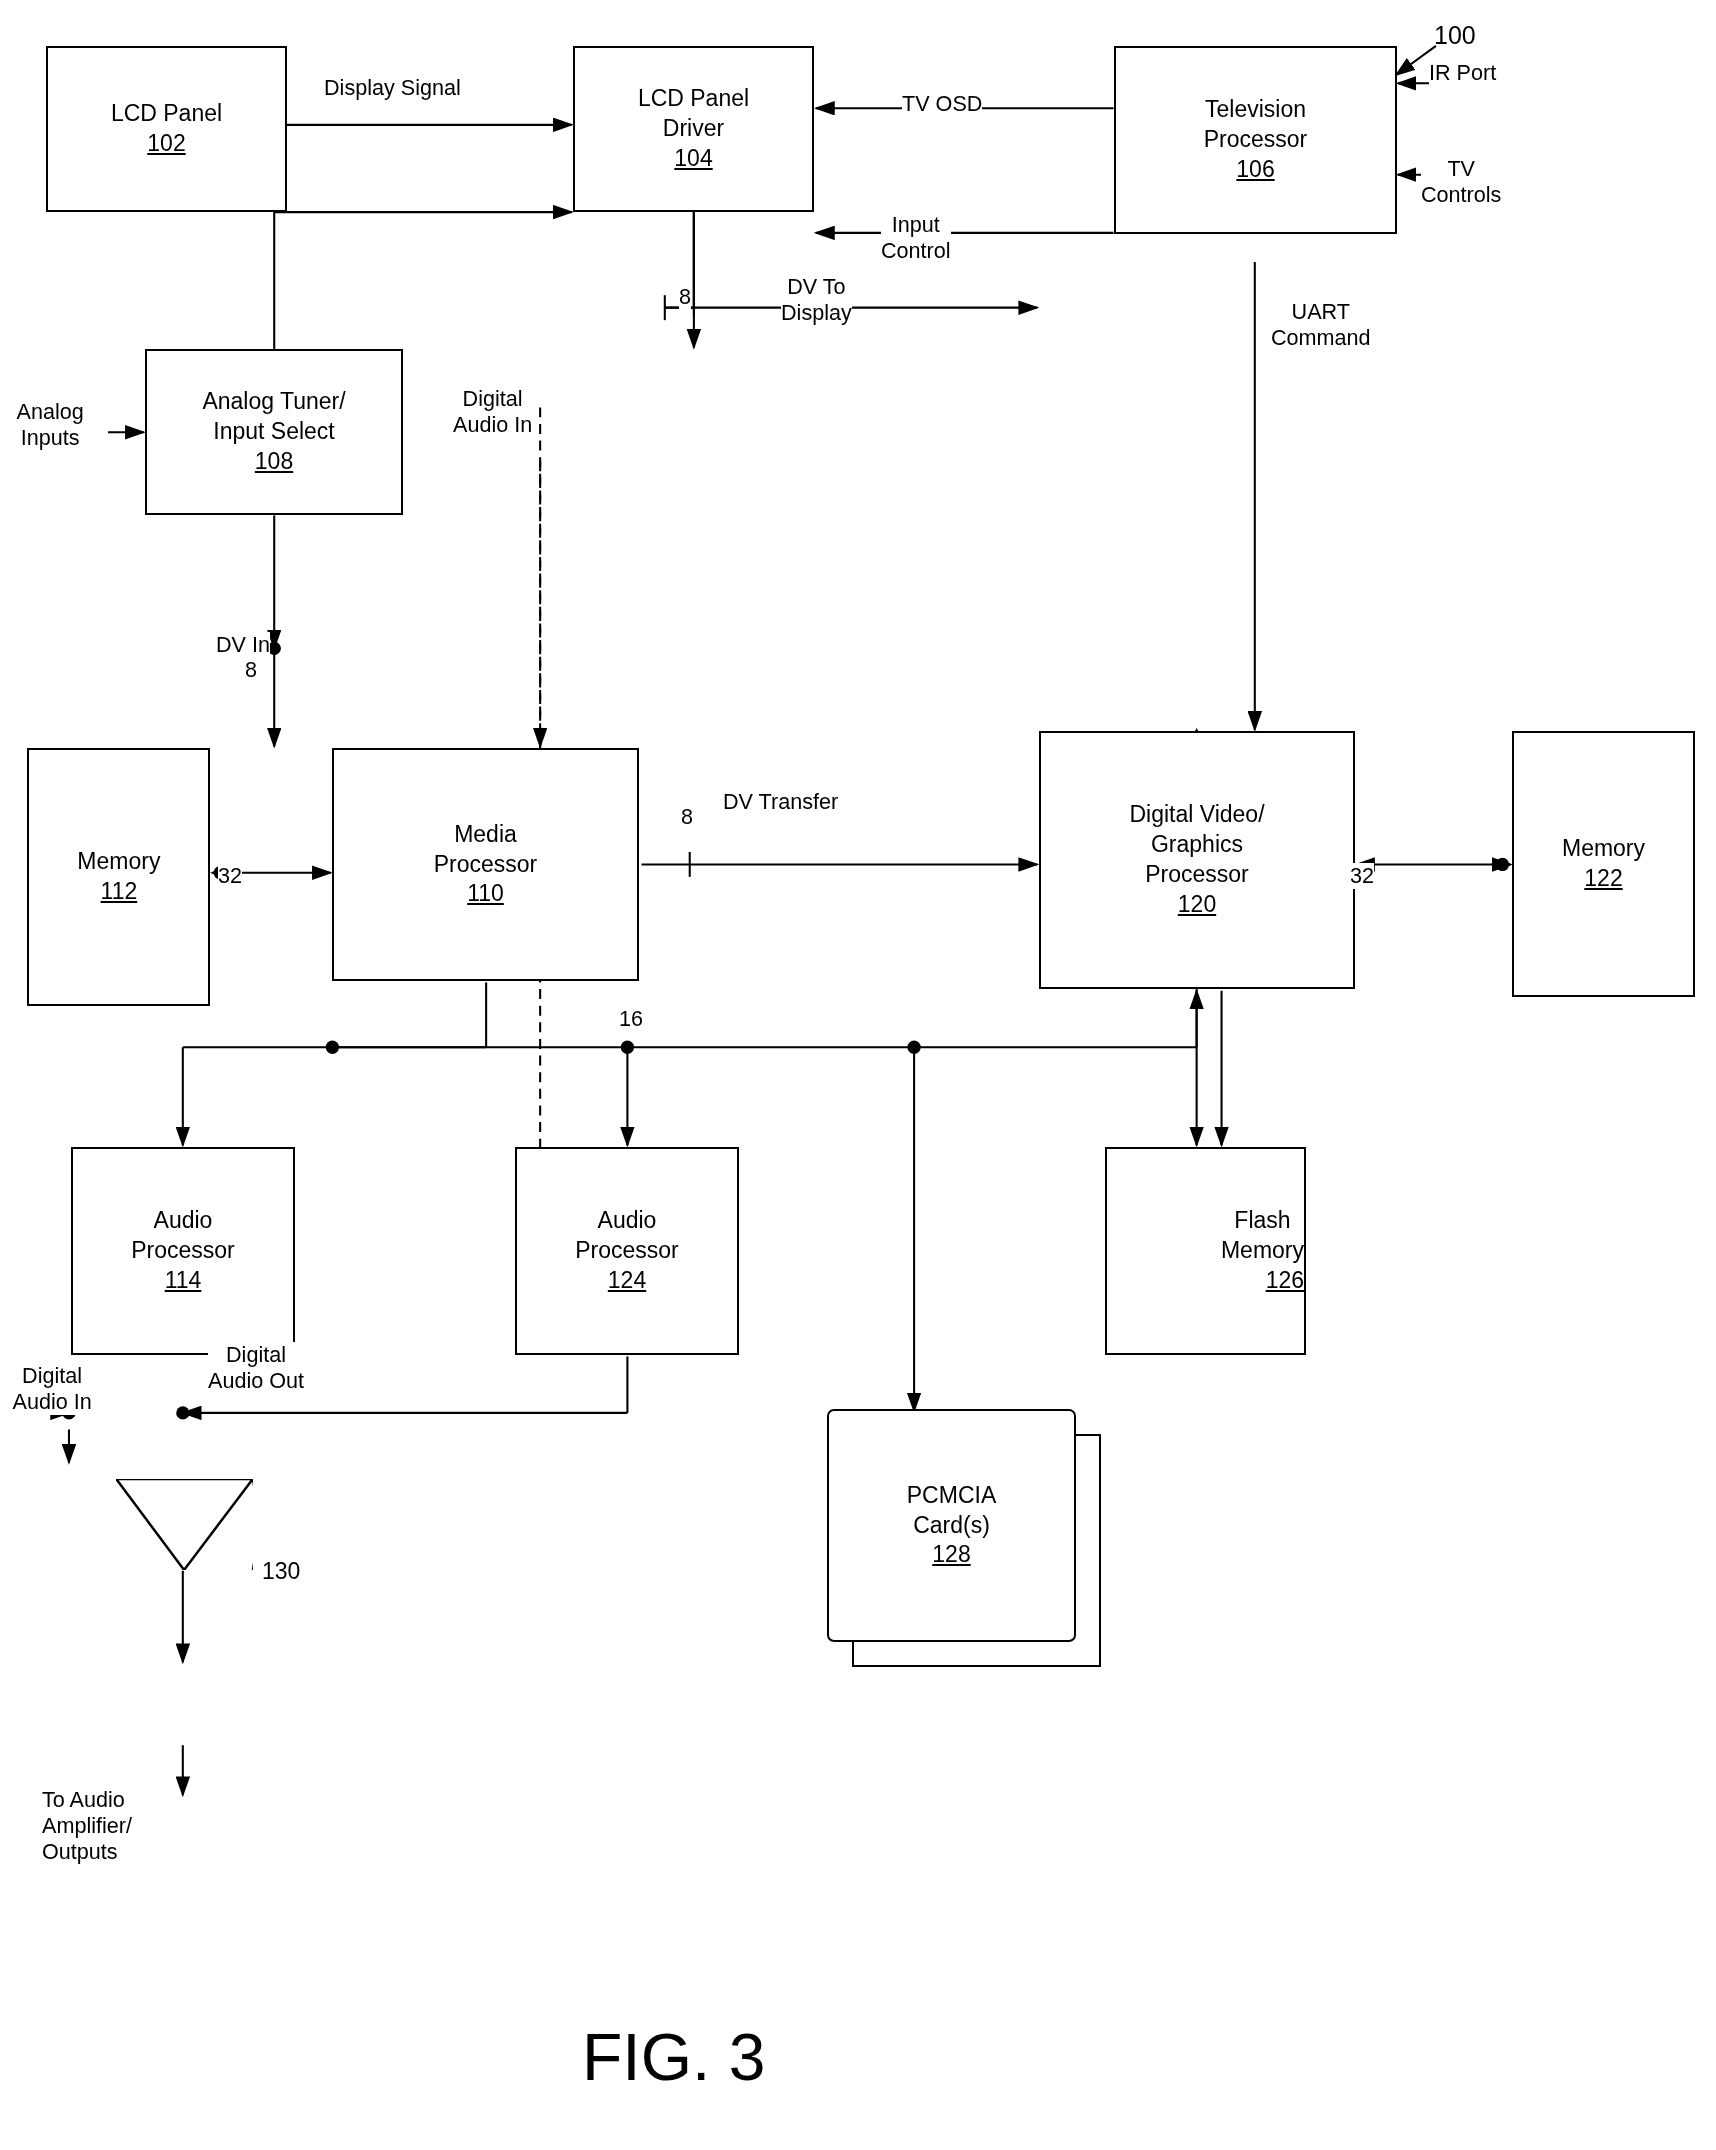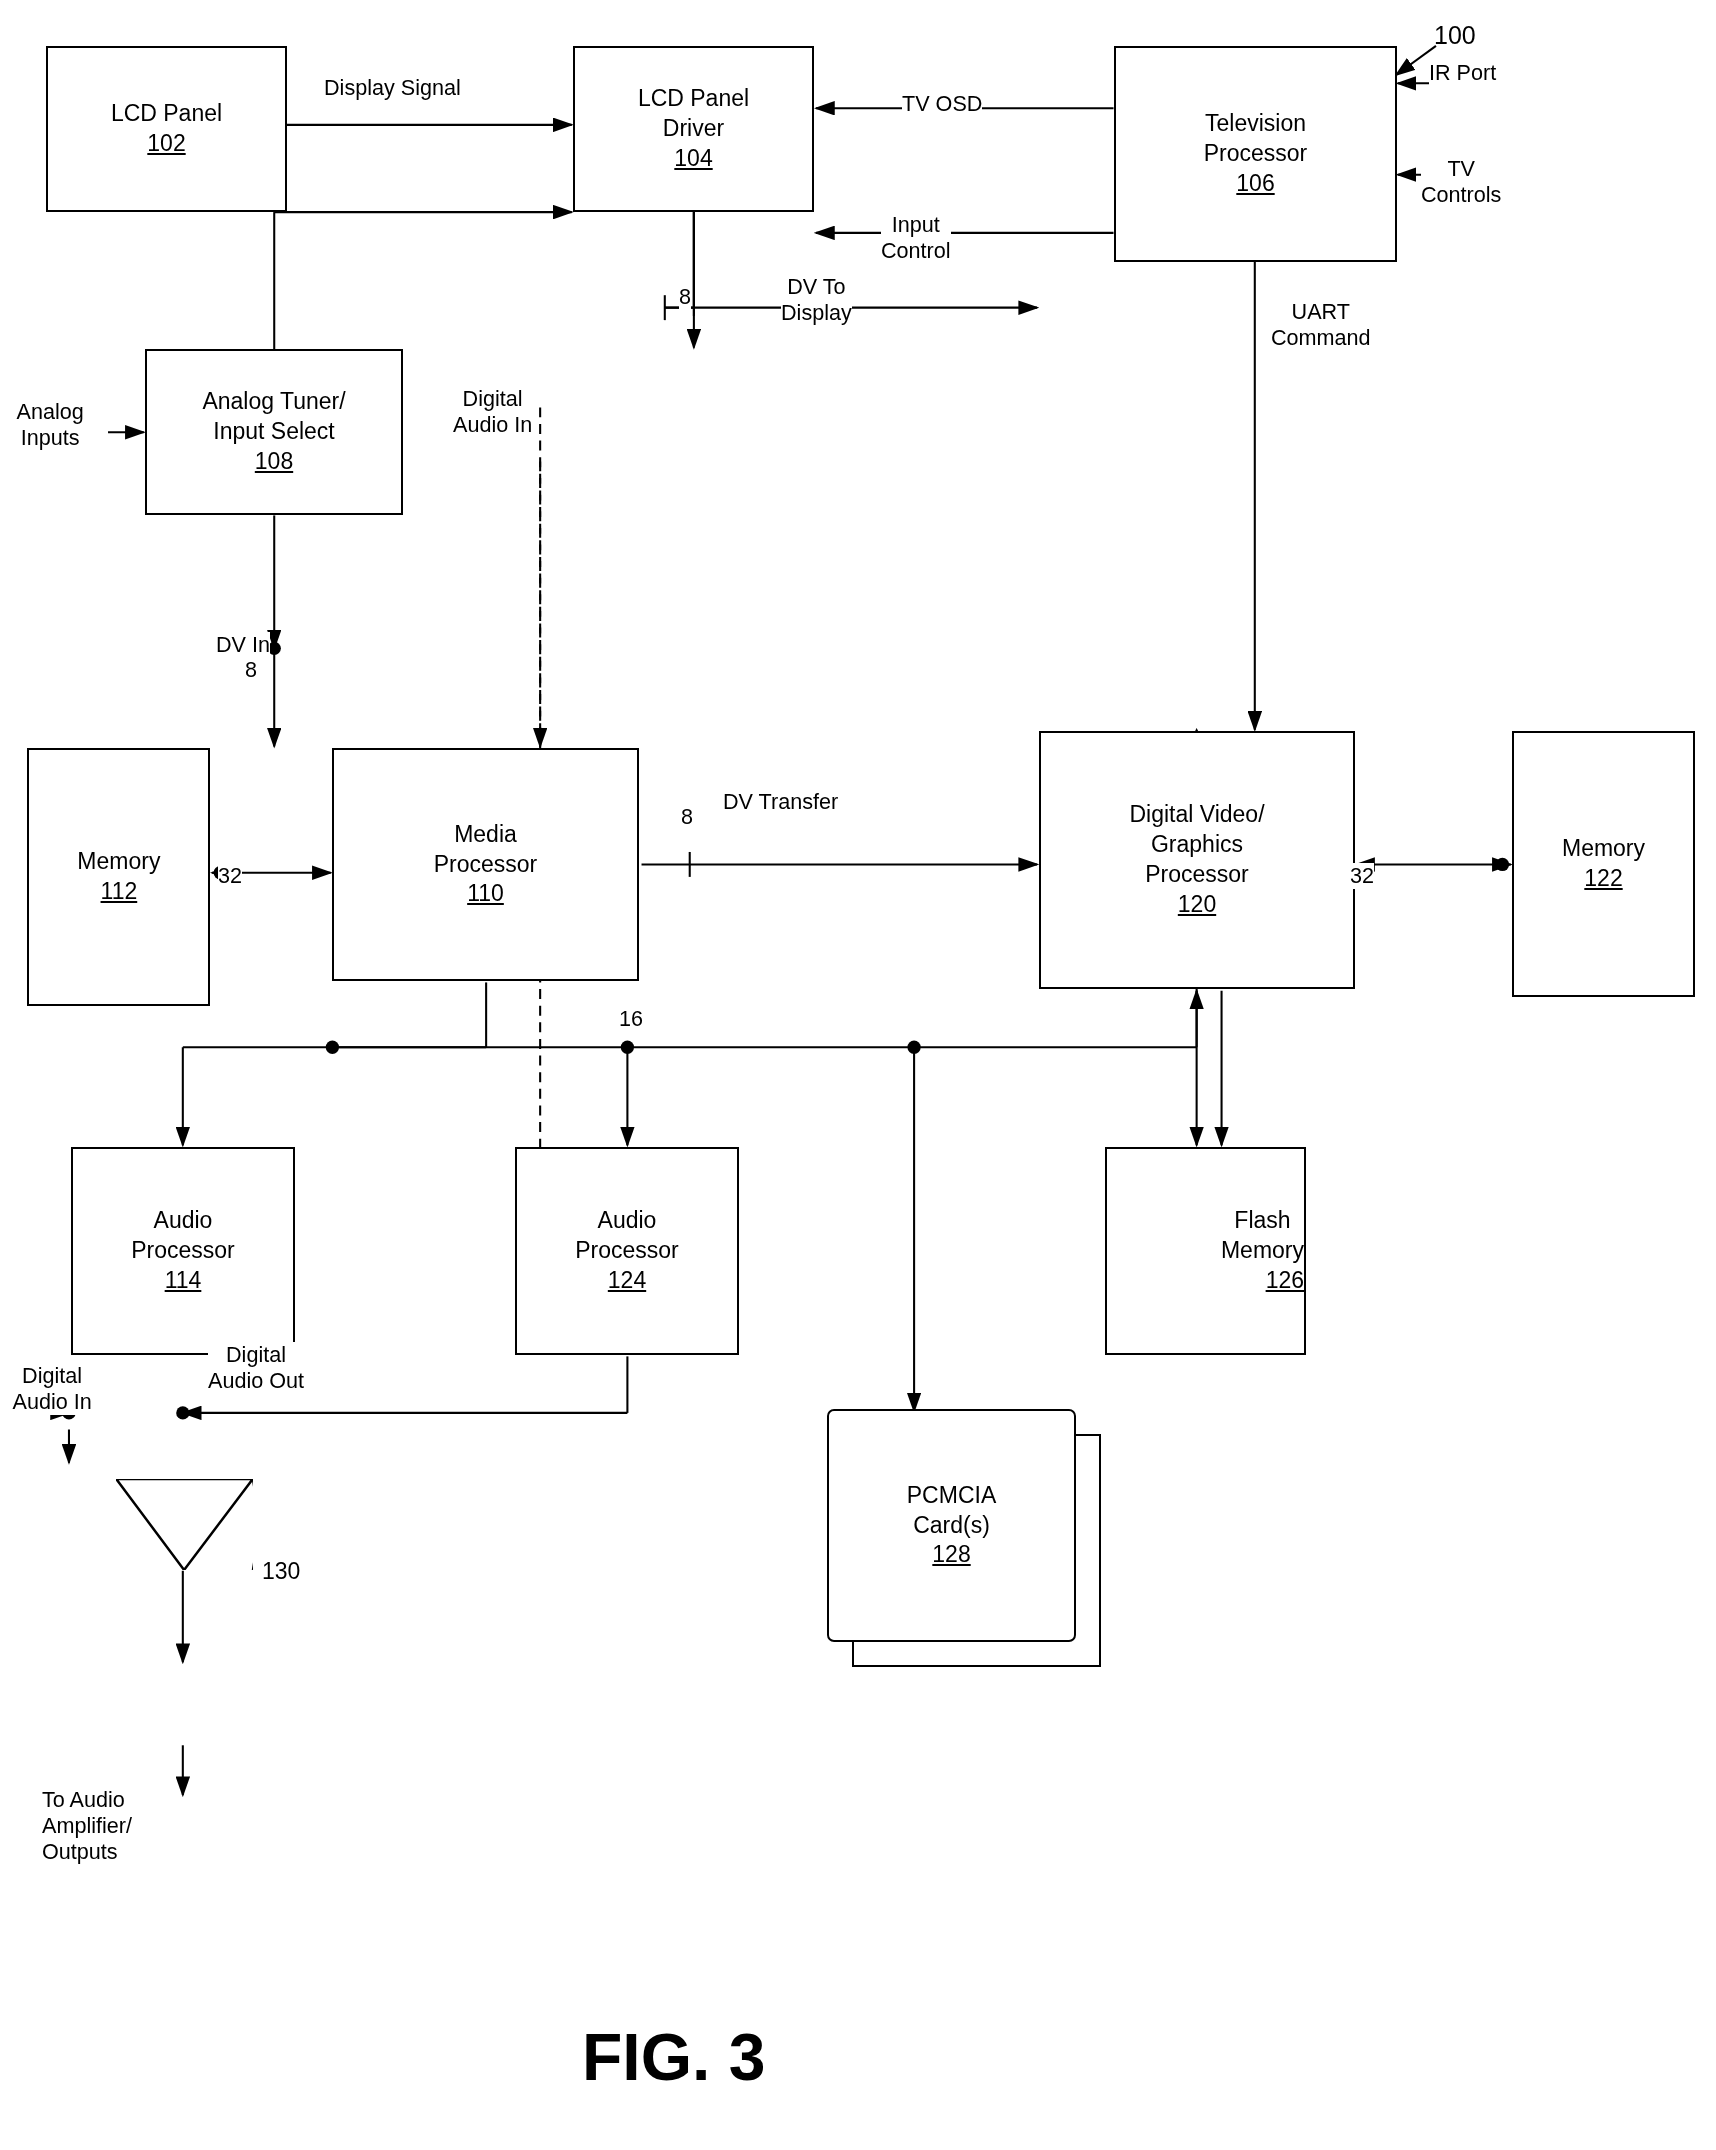--- a/index.html
+++ b/index.html
@@ -179,21 +179,21 @@
   <div class="box" style="left:46px; top:46px; width:241px; height:166px;">
     <span class="label">LCD Panel</span>
     <span class="num">102</span>
   </div>
 
   <div class="box" style="left:573px; top:46px; width:241px; height:166px;">
     <span class="label">LCD Panel<br>Driver</span>
     <span class="num">104</span>
   </div>
 
-  <div class="box" style="left:1114px; top:46px; width:283px; height:216px;">
+  <div class="box" style="left:1114px; top:46px; width:283px; height:188px;">
     <span class="label">Television<br>Processor</span>
     <span class="num">106</span>
   </div>
 
   <div class="box" style="left:145px; top:349px; width:258px; height:166px;">
     <span class="label">Analog Tuner/<br>Input Select</span>
     <span class="num">108</span>
   </div>
 
   <div class="box" style="left:332px; top:748px; width:307px; height:233px;">
@@ -282,18 +282,18 @@
   <div class="arrow-label" style="left:681px; top:804px; font-size:21.6px;">8</div>
 
   <div class="arrow-label" style="left:1350px; top:863px; font-size:21.6px;">32</div>
 
   <div class="arrow-label" style="left:619px; top:1006px; font-size:21.6px;">16</div>
 
   <div class="arrow-label" style="left:679px; top:284px; font-size:21.6px;">8</div>
 
   <div class="ref-num" style="left:1434px; top:21px; font-size:25px;">100</div>
 
-  <div class="fig-label" style="left:582px; top:2019px; font-size:66px; font-weight:bold;">FIG. 3</div>
+  <div class="fig-label" style="left:582px; top:2019px; font-size:66px; font-weight:normal;">FIG. 3</div>
 
   <div class="arrow-label" style="left:262px; top:1558px; font-size:23px;">130</div>
 
 </div>
 
 
 </body></html>

